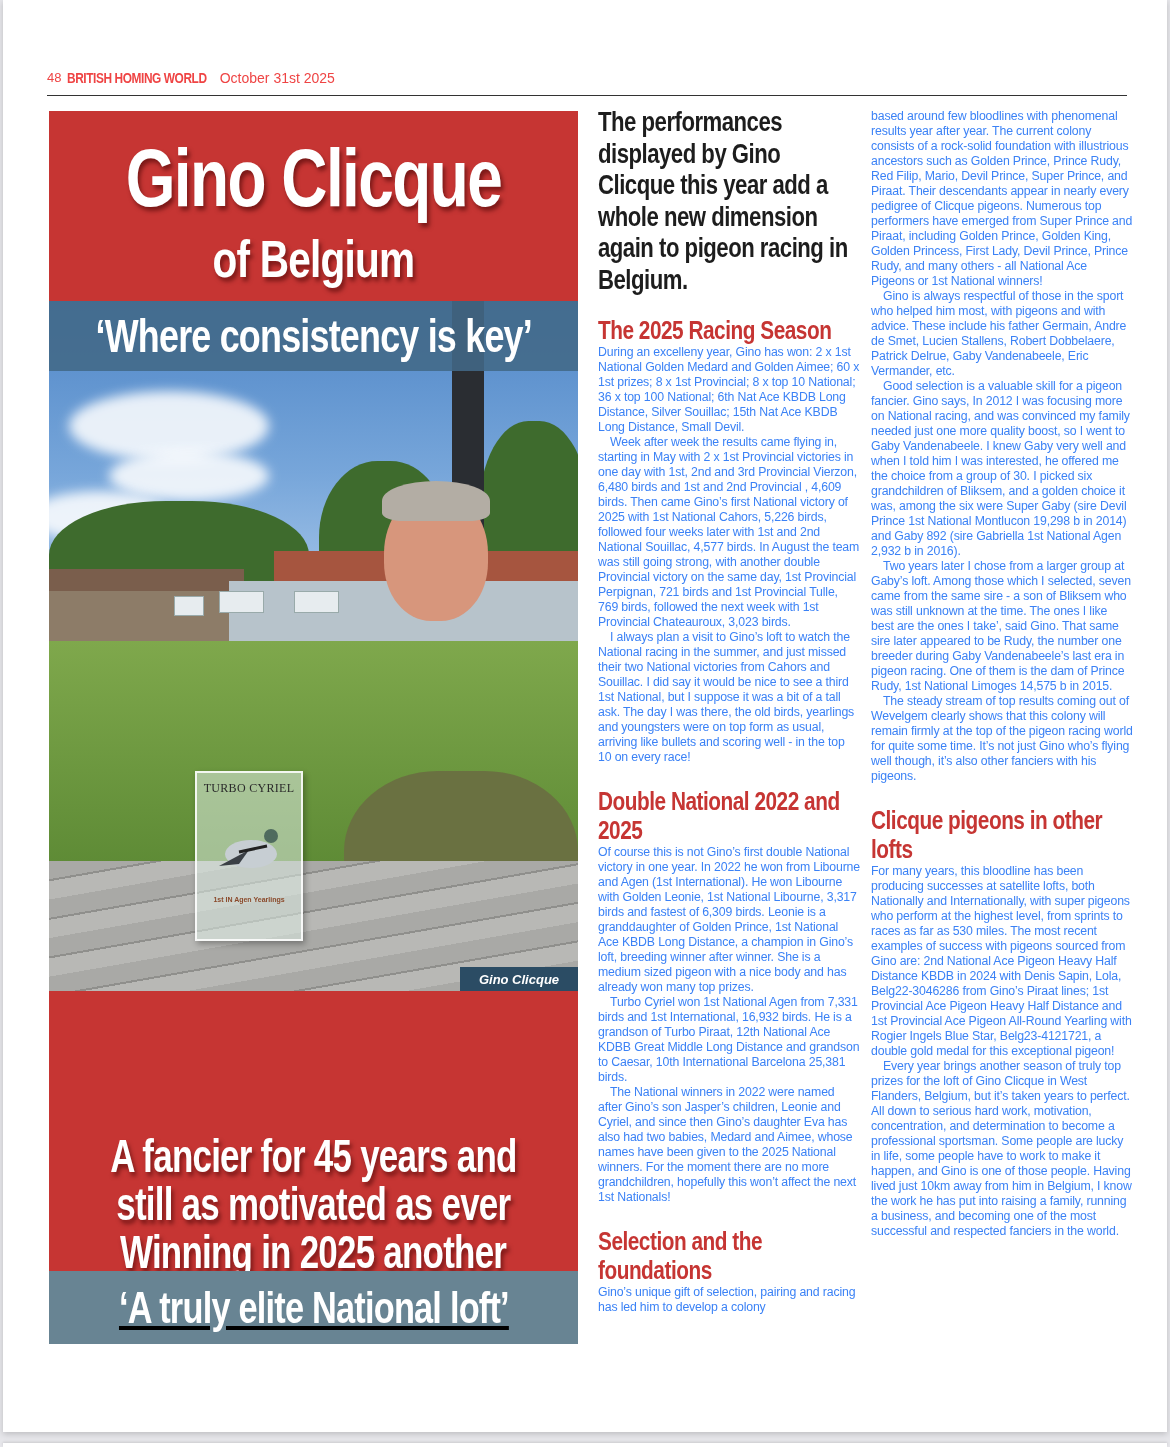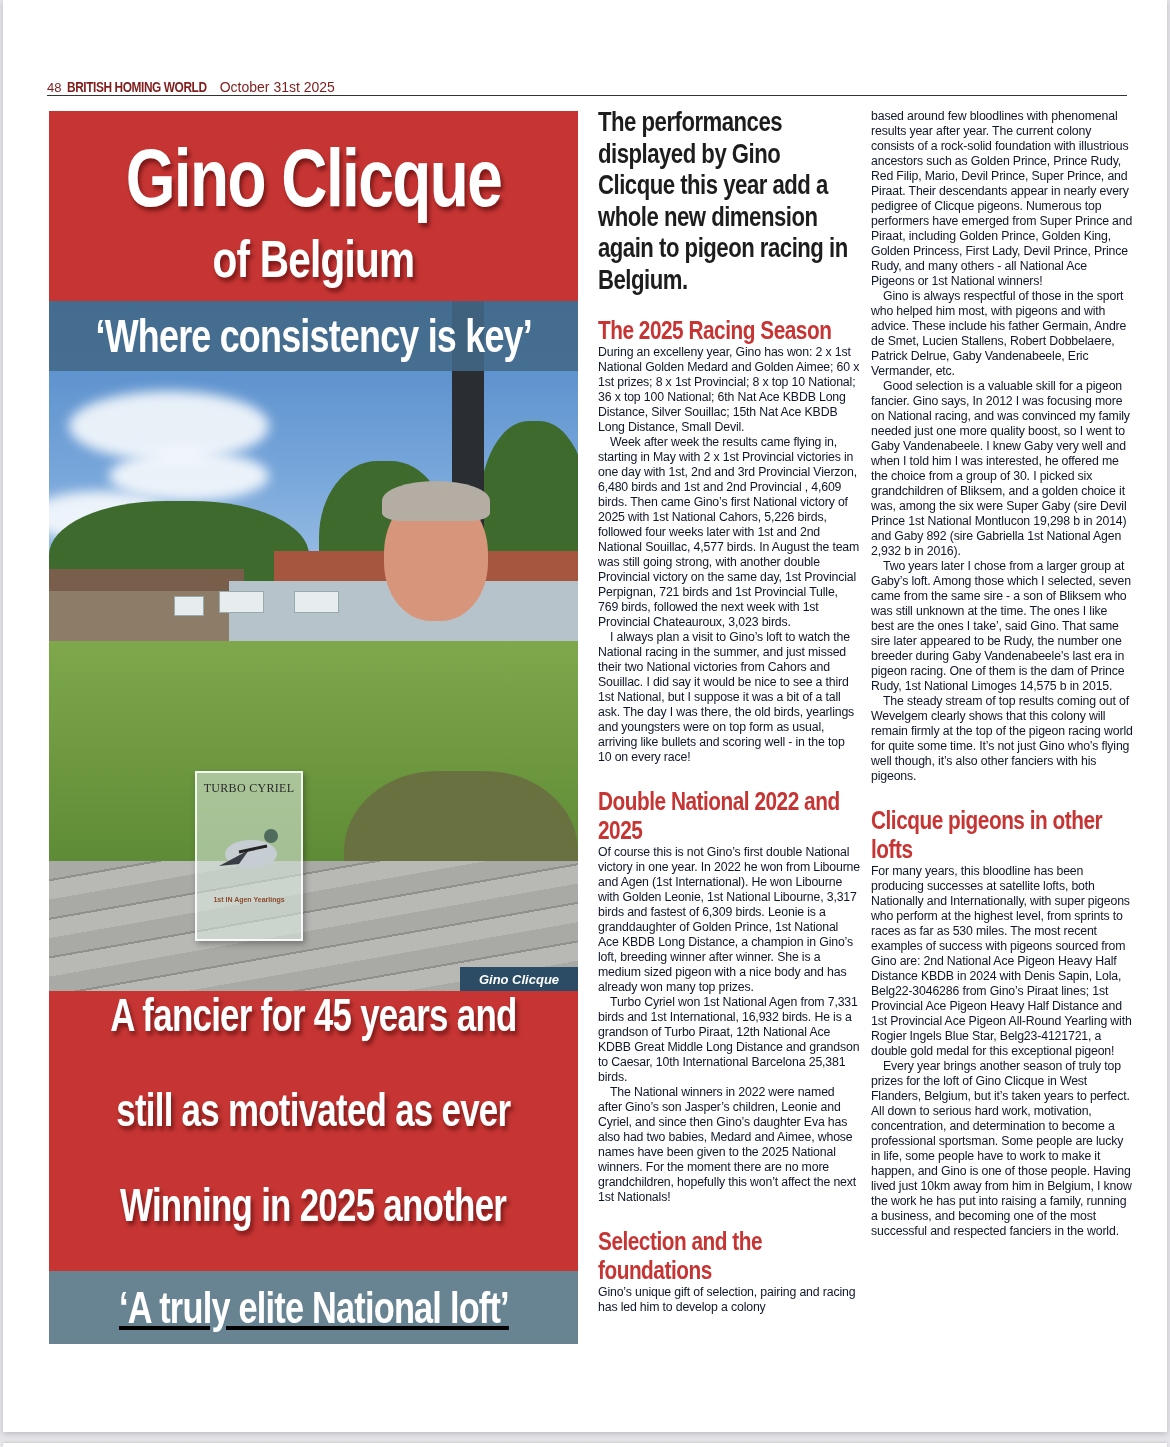--- a/index.html
+++ b/index.html
@@ -12,21 +12,21 @@
     box-shadow: 0 2px 6px rgba(0,0,0,0.18);
   }
   .page-bottom-strip {
     position: absolute; left: 3px; top: 1443px; width: 1164px; height: 4px;
     background: #fff; box-shadow: 0 -1px 3px rgba(0,0,0,0.12);
   }
 
   
   .running-header {
     position: absolute; left: 44px; top: 70px; width: 1080px; height: 26px;
-    display: flex; align-items: flex-end; gap: 6px; color: #7f1d1d;
+    display: flex; align-items: flex-start; gap: 6px; color: #ef4444;
     border-bottom: 1.5px solid #333;
   }
   .rh-num { font-size: 13px; }
   .rh-pub { font-family: "Liberation Sans", sans-serif; font-weight: bold; font-size: 14px; letter-spacing: -0.5px; transform: scaleX(0.85); transform-origin: left; margin-right: -18px; }
   .rh-date { font-size: 14px; }
 
   
   .feature { position: absolute; left: 46px; top: 111px; width: 529px; height: 1233px; }
 
   .title-block {
@@ -85,21 +85,21 @@
   .trophy-foot { font-size: 7px; color: #8b4a2b; margin-top: 16px; white-space: nowrap; font-weight: bold; }
 
   .photo-caption {
     position: absolute; right: 0; bottom: 0; width: 118px; height: 24px;
     background: #2b4c64; color: #fff; font-size: 13px; font-style: italic; font-weight: bold;
     display: flex; align-items: center; justify-content: center; z-index: 6;
   }
 
   .pull-block {
     position: absolute; left: 0; top: 880px; width: 529px; height: 333px; background: #c63533;
-    display: flex; flex-direction: column; align-items: center; justify-content: space-between;
+    display: flex; flex-direction: column; align-items: center; justify-content: flex-end;
   }
   .pull-line {
     color: #fff; font-weight: bold; font-size: 46px; line-height: 48px; white-space: nowrap;
     letter-spacing: -1px; transform: scaleX(0.76);
     text-shadow: 3px 4px 5px rgba(60,0,0,0.55);
   }
   .elite-band {
     position: absolute; left: 0; top: 1160px; width: 529px; height: 73px; background: #688493;
     display: flex; align-items: center; justify-content: center; text-decoration: underline;
   }
@@ -113,21 +113,21 @@
   .standfirst {
     font-weight: bold; font-size: 27px; line-height: 31.5px; color: #1d1d1d;
     letter-spacing: -0.6px; transform: scaleX(0.82); transform-origin: left; width: 320px;
     margin-bottom: 20px;
   }
   .subhead {
     color: #c63533; font-weight: bold; font-size: 26px; line-height: 29px; letter-spacing: -0.6px;
     transform: scaleX(0.8); transform-origin: left; width: 330px; margin-top: 14px;
   }
   .body p {
-    font-size: 12.3px; line-height: 15px; letter-spacing: -0.15px; color: #0f172a;
+    font-size: 12.3px; line-height: 15px; letter-spacing: -0.15px; color: #3b82f6;
   }
   .body p.indent { text-indent: 12px; }
 </style>
 </head>
 <body>
 
 <div class="page">
 
   <div class="running-header">
     <span class="rh-num">48</span>

